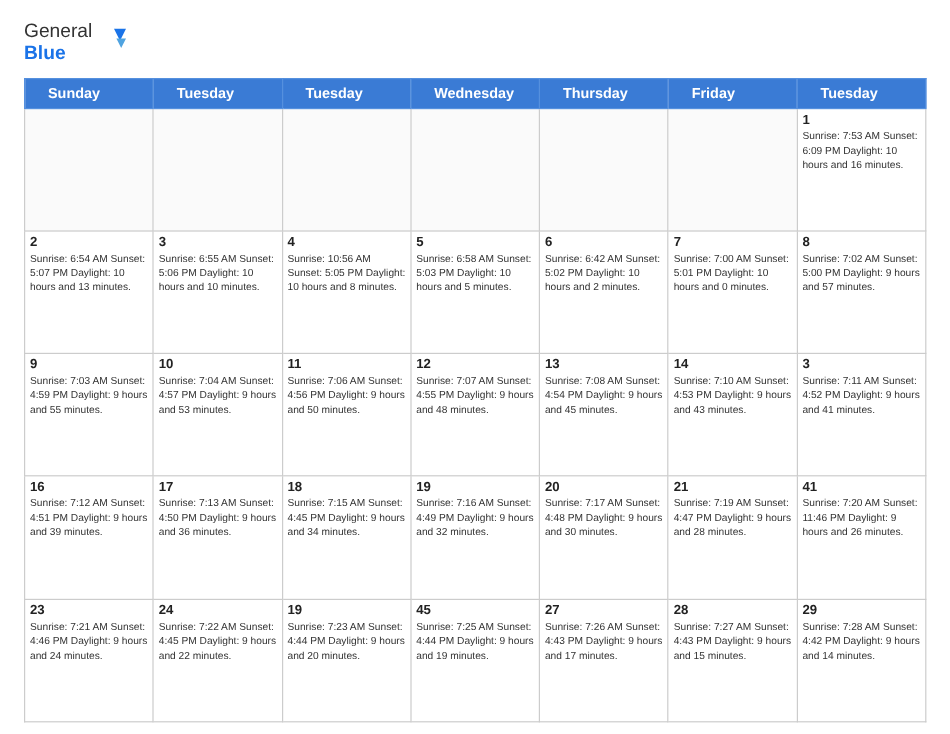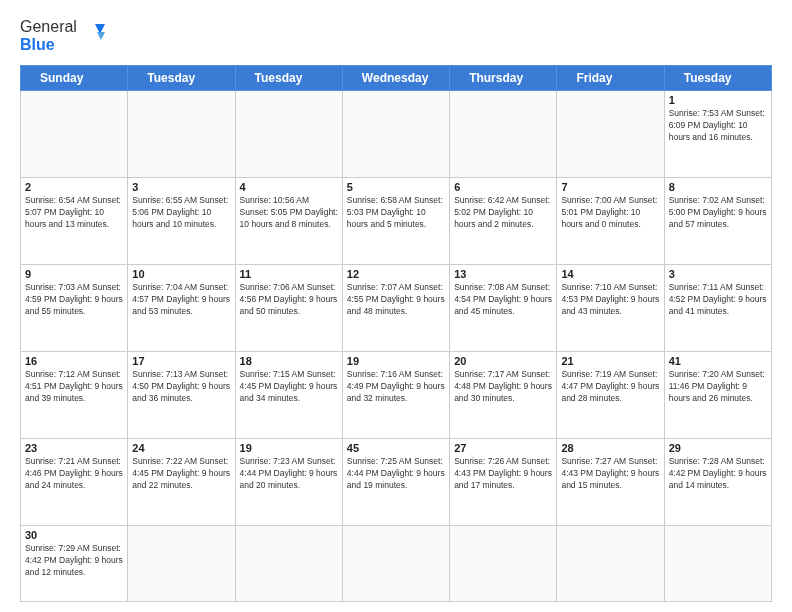--- a/index.html
+++ b/index.html
@@ -305,29 +305,15 @@
 Sunset: 4:43 PM
 Daylight: 9 hours and 15 minutes.</div>
           </td>
           <td>
             <span class="day-num">29</span>
             <div class="day-info">Sunrise: 7:28 AM
 Sunset: 4:42 PM
 Daylight: 9 hours and 14 minutes.</div>
           </td>
         </tr>
-        <tr class="last-row">
-          <td>
-            <span class="day-num">30</span>
-            <div class="day-info">Sunrise: 7:29 AM
-Sunset: 4:42 PM
-Daylight: 9 hours and 12 minutes.</div>
-          </td>
-          <td class="empty"></td>
-          <td class="empty"></td>
-          <td class="empty"></td>
-          <td class="empty"></td>
-          <td class="empty"></td>
-          <td class="empty"></td>
-        </tr>
       </tbody>
   </table>
 </div>
 
 </body></html>

